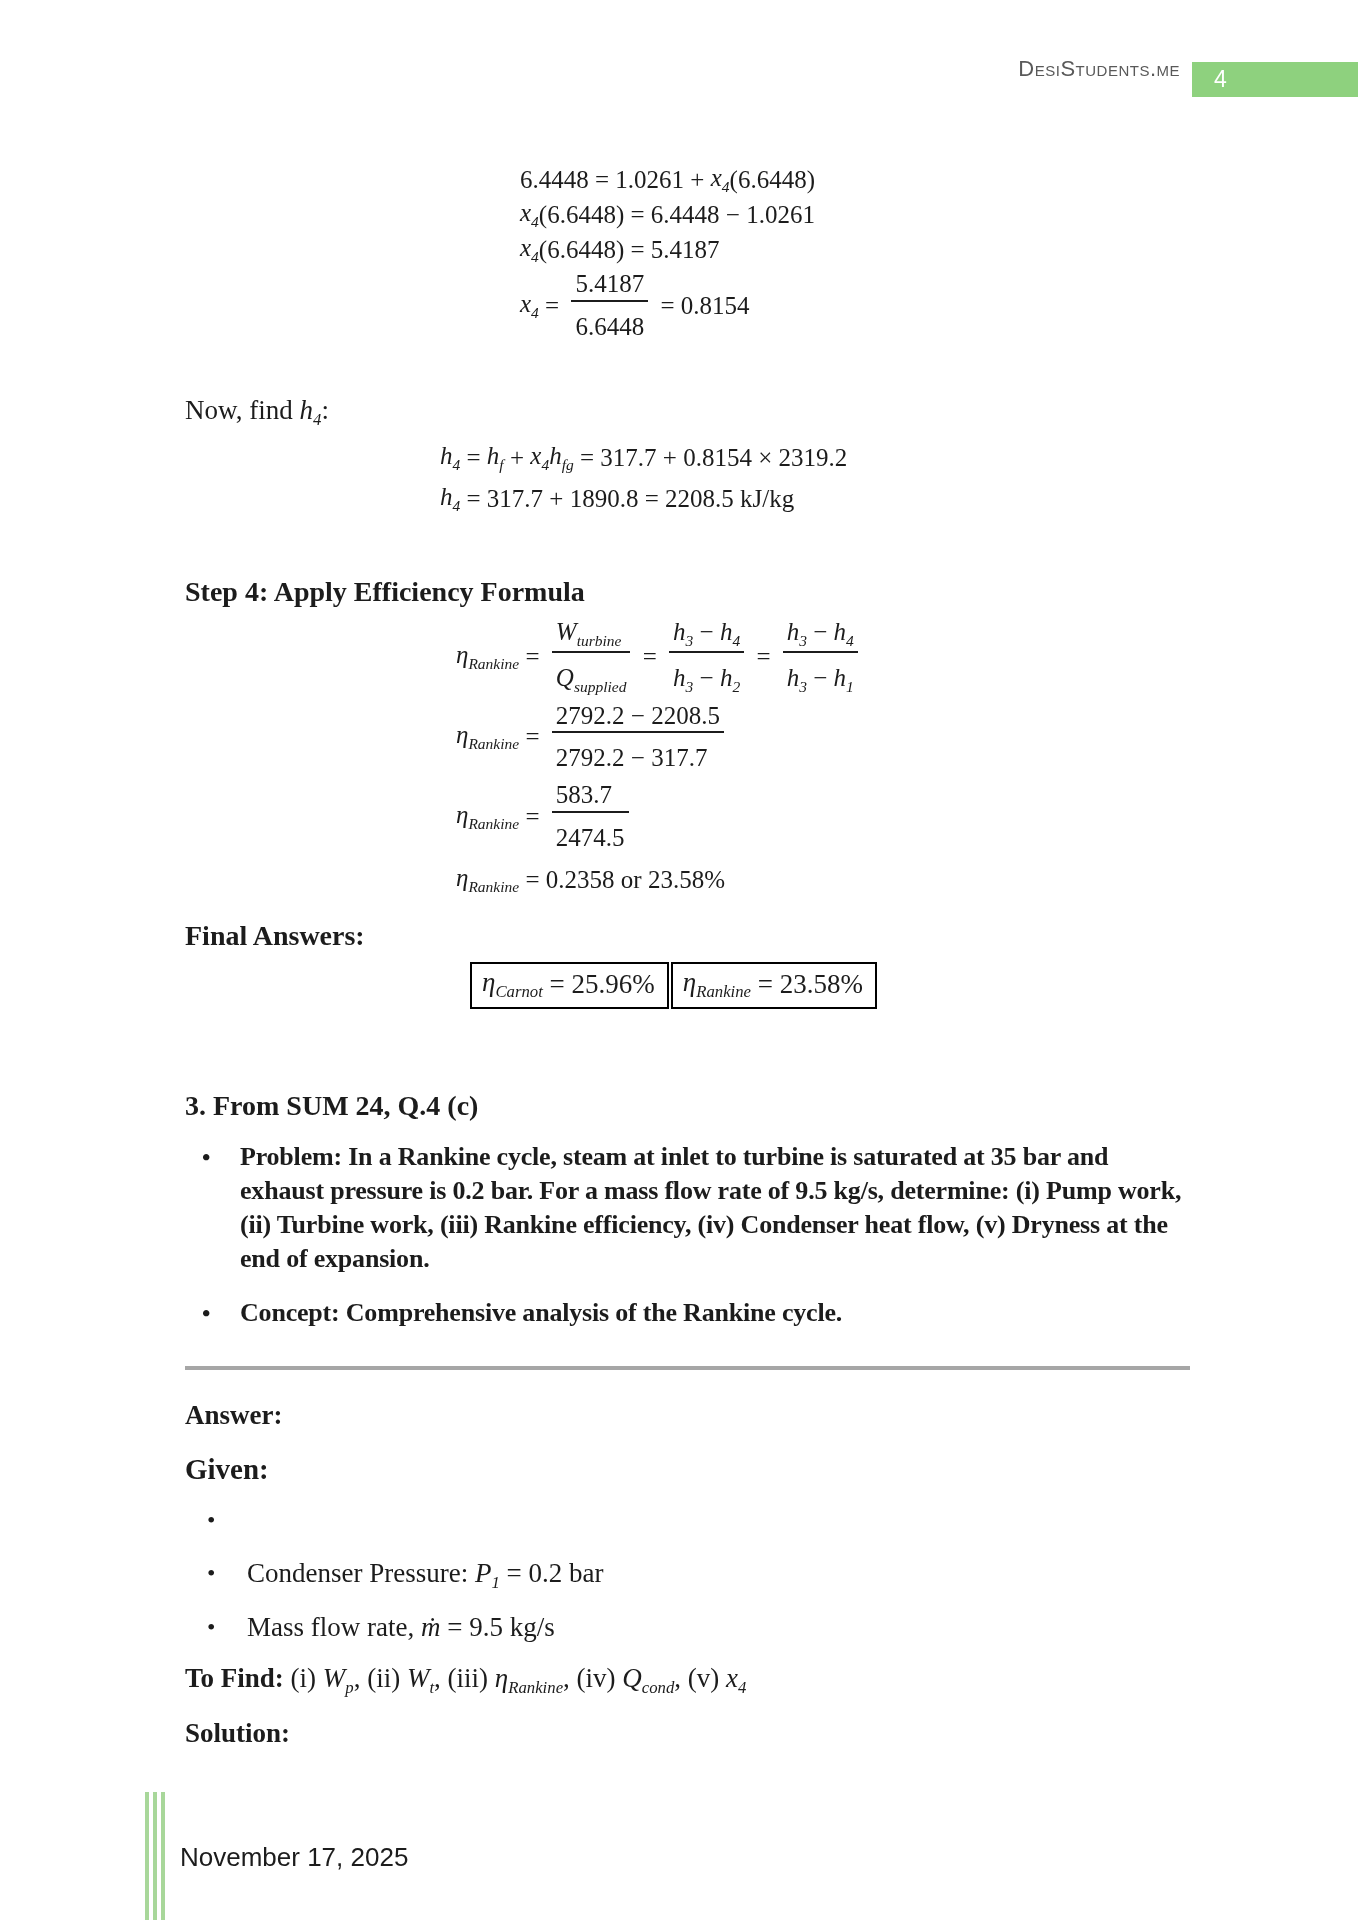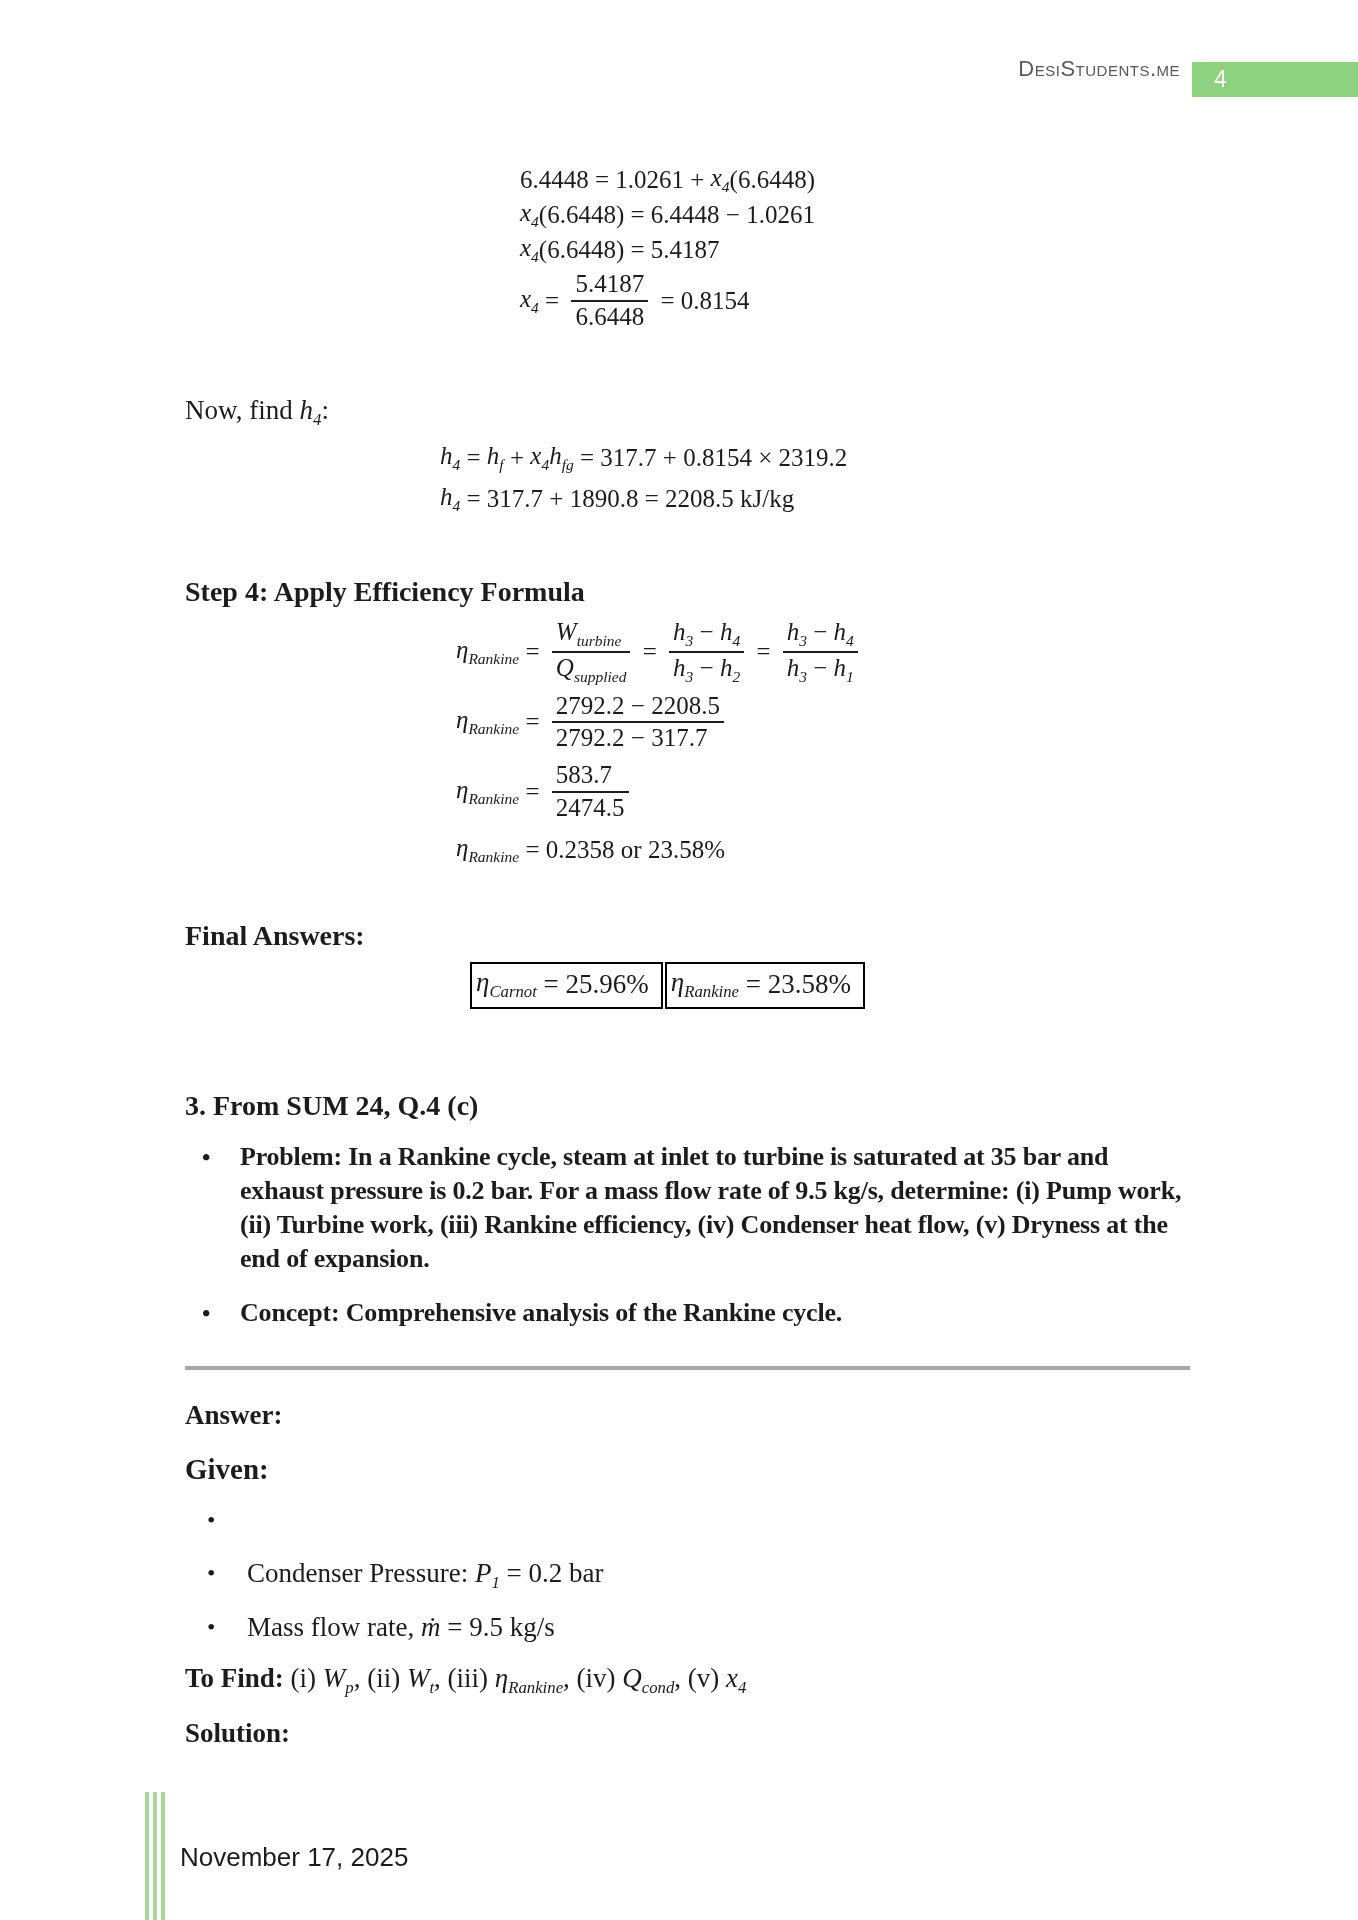--- a/index.html
+++ b/index.html
@@ -28,40 +28,40 @@
     background:var(--accent-green);
     font-family:"Liberation Sans", sans-serif;
     font-size:23px;line-height:35px;color:#ffffff;
     padding-left:22px;box-sizing:border-box;
   }
   
   .eq-line{display:flex;align-items:center;font-size:25px;white-space:pre;min-height:34px;margin-bottom:1px;}
   .eq-line span{white-space:pre;}
   .frac{display:inline-block;text-align:left;margin:0 6px;line-height:1.15;}
   .frac .num{display:block;border-bottom:2px solid var(--text-black);padding:0 4px 1px;}
-  .frac .den{display:block;padding:1px 4px 0;}
+  .frac .den{display:block;padding:11px 4px 0;}
   sub{font-size:0.62em;}
   .mi{font-style:italic;}
   .mb{font-weight:bold;text-align:center;}
   .block1{top:163px;left:520px;}
   .block1 .eq-line:last-child{margin-top:3px;}
   .textline{font-size:27px;white-space:pre;}
   .now-find{top:395px;left:185px;}
   .block2{top:441px;left:440px;}
   .block2 .eq-line{margin-bottom:7px;}
   .heading{font-size:28px;font-weight:bold;white-space:pre;}
   .step4{top:576px;left:185px;}
   .block3{top:618px;left:456px;}
   .block3 .eq-line{margin-bottom:6px;}
   .block3 .eq-line:nth-child(3){margin-top:8px;}
   .block3 .eq-line:nth-child(4){margin-top:10px;}
   .final-label{top:920px;left:185px;}
   .boxes{top:962px;left:470px;display:flex;gap:2px;}
   .ansbox{
-    border:2px solid #000;padding:3px 12px 5px 4px;
+    border:2px solid #000;padding:3px 12px 5px 10px;
     font-size:27px;white-space:pre;display:flex;align-items:center;
   }
   .sec3{top:1090px;left:185px;}
   .bullet{display:flex;font-size:26px;line-height:34px;}
   .bullet .marker{width:40px;flex:0 0 40px;padding-left:2px;box-sizing:border-box;font-size:24px;}
   .bullet .btext{white-space:normal;}
   .bold-bullet{font-weight:bold;letter-spacing:-0.2px;}
   .problem-bullet{top:1140px;left:200px;width:990px;}
   .concept-bullet{top:1296px;left:200px;width:990px;}
   .divider{top:1366px;left:185px;width:1005px;height:4px;background:var(--divider-gray);}

